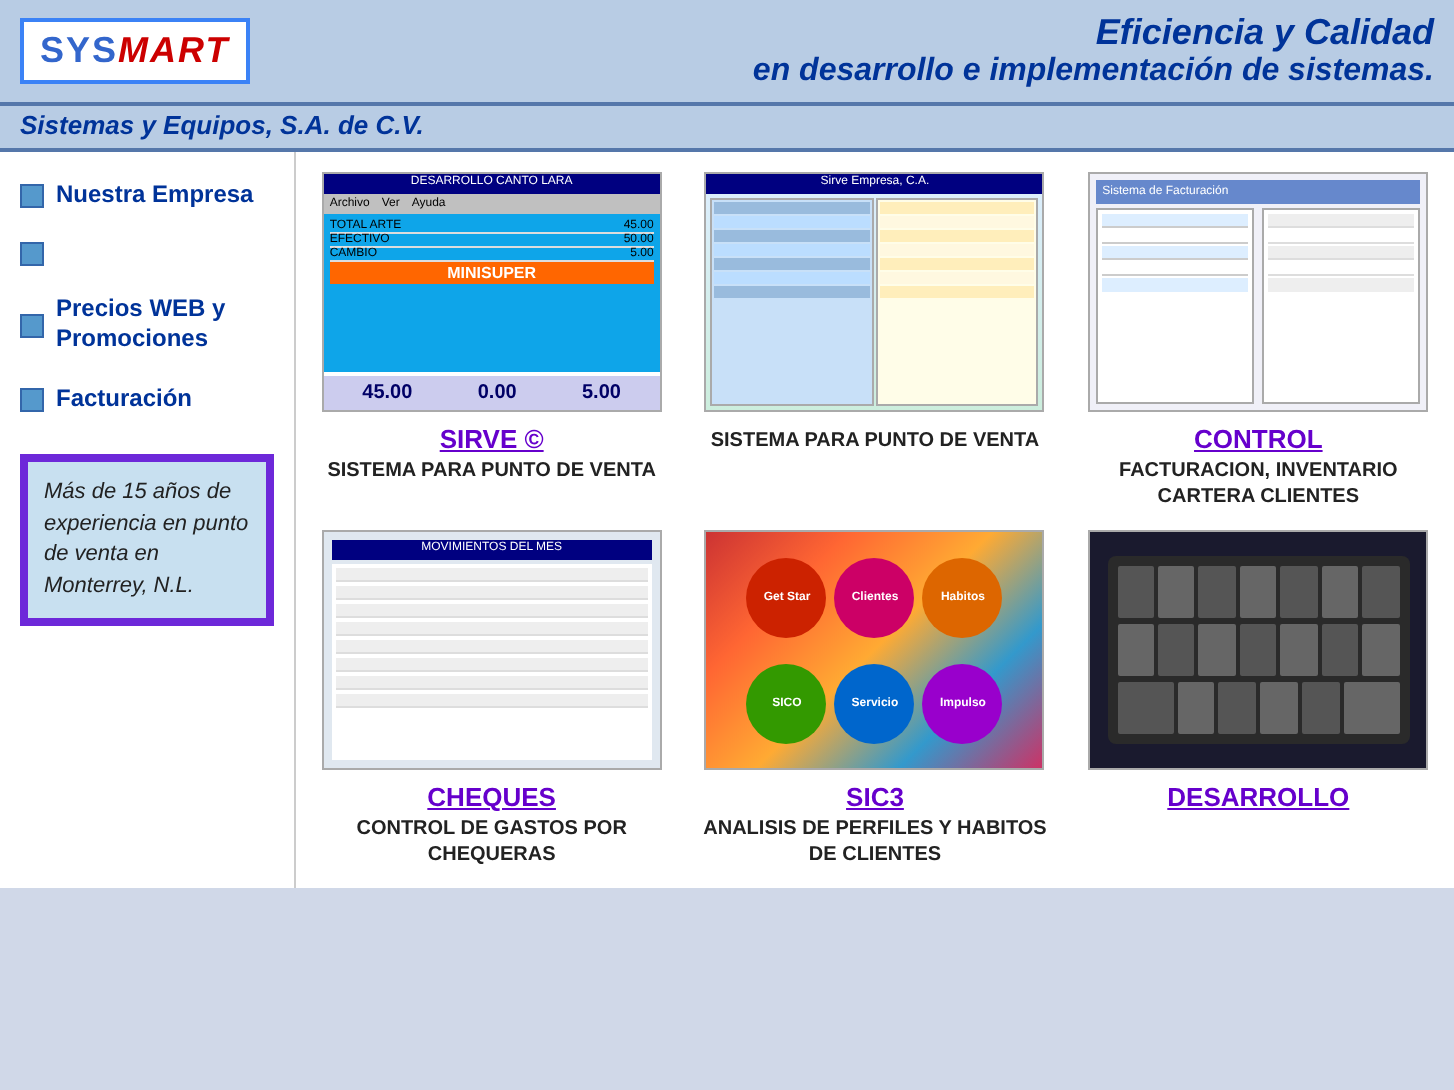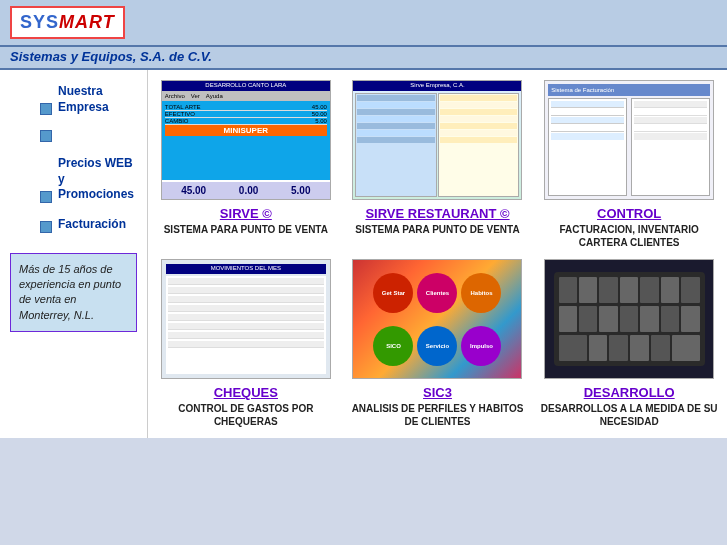--- a/index.html
+++ b/index.html
@@ -13,21 +13,21 @@
 
     
     .header {
       background: #b8cce4;
       display: flex;
       align-items: center;
       padding: 6px 10px;
       border-bottom: 2px solid #5577aa;
     }
     .logo-box {
-      border: 2px solid #ef4444;
+      border: 2px solid #3b82f6;
       padding: 4px 8px;
       background: white;
       margin-right: 20px;
       min-width: 90px;
     }
     .logo-text {
       font-size: 18px;
       font-weight: bold;
       color: #333;
       letter-spacing: 1px;
@@ -74,45 +74,44 @@
     
     .sidebar {
       width: 148px;
       min-width: 148px;
       padding: 14px 10px;
       background: white;
       border-right: 1px solid #ccc;
     }
     .sidebar-item {
       display: flex;
-      align-items: flex-end;
+      align-items: center;
       margin-bottom: 14px;
       cursor: pointer;
-      margin-left: 30px;
     }
     .sidebar-square {
       width: 12px;
       height: 12px;
       min-width: 12px;
       background: #5599cc;
       border: 1px solid #3366aa;
       margin-right: 6px;
       margin-top: 1px;
     }
     .sidebar-label {
       font-size: 12px;
       color: #003399;
       font-weight: bold;
       line-height: 1.3;
     }
 
     .experience-box {
       margin-top: 20px;
       background: #c8e0f0;
-      border: 1px solid #6d28d9;
+      border: 4px solid #6d28d9;
       padding: 8px;
       font-size: 11px;
       color: #222;
       font-style: italic;
       line-height: 1.4;
     }
 
     
     .content {
       flex: 1;
@@ -245,20 +244,24 @@
     }
   </style>
 </head>
 <body>
 
 <div class="header">
   <div class="logo-box">
     <div class="logo-text">
       <span>SYS</span><span class="smart">MART</span>
     </div>
+  </div>
+  <div class="header-tagline">
+    <div class="line1">Eficiencia y Calidad</div>
+    <div class="line2">en desarrollo e implementación de sistemas.</div>
   </div>
 </div>
 <div class="sub-header">Sistemas y Equipos, S.A. de C.V.</div>
 
 <div class="main">
 
   <div class="sidebar">
     <div class="sidebar-item">
       <div class="sidebar-square"></div>
       <span class="sidebar-label">Nuestra Empresa</span>
@@ -336,21 +339,20 @@
                 <div style="height:6px;background:#fff8e0;"></div>
                 <div style="height:6px;background:#ffeebb;"></div>
                 <div style="height:6px;background:#fff8e0;"></div>
                 <div style="height:6px;background:#ffeebb;"></div>
                 <div style="height:6px;background:#fff8e0;"></div>
                 <div style="height:6px;background:#ffeebb;"></div>
               </div>
             </div>
           </div>
         </div>
-        <div class="product-title">SIRVE RESTAURANT ©</div>
         <div class="product-subtitle">SISTEMA PARA PUNTO DE VENTA</div>
       </div>
 
       <div class="product-cell">
         <div class="product-screenshot">
           <div style="width:100%;height:100%;background:#f0f0f8;display:flex;flex-direction:column;padding:3px;">
             <div style="background:#6688cc;height:12px;margin-bottom:2px;display:flex;align-items:center;padding:0 3px;">
               <span style="color:white;font-size:6px;">Sistema de Facturación</span>
             </div>
             <div style="flex:1;display:flex;flex-direction:column;gap:2px;">
@@ -440,18 +442,17 @@
                 <div style="flex:1;background:#666;border-radius:1px;"></div>
                 <div style="flex:1;background:#555;border-radius:1px;"></div>
                 <div style="flex:1;background:#666;border-radius:1px;"></div>
                 <div style="flex:1;background:#555;border-radius:1px;"></div>
                 <div style="flex:1.5;background:#666;border-radius:1px;"></div>
               </div>
             </div>
           </div>
         </div>
         <div class="product-title">DESARROLLO</div>
-        <div class="product-subtitle">DESARROLLOS A LA MEDIDA DE SU NECESIDAD</div>
       </div>
 
     </div>
   </div>
 </div>
 
 </body></html>

